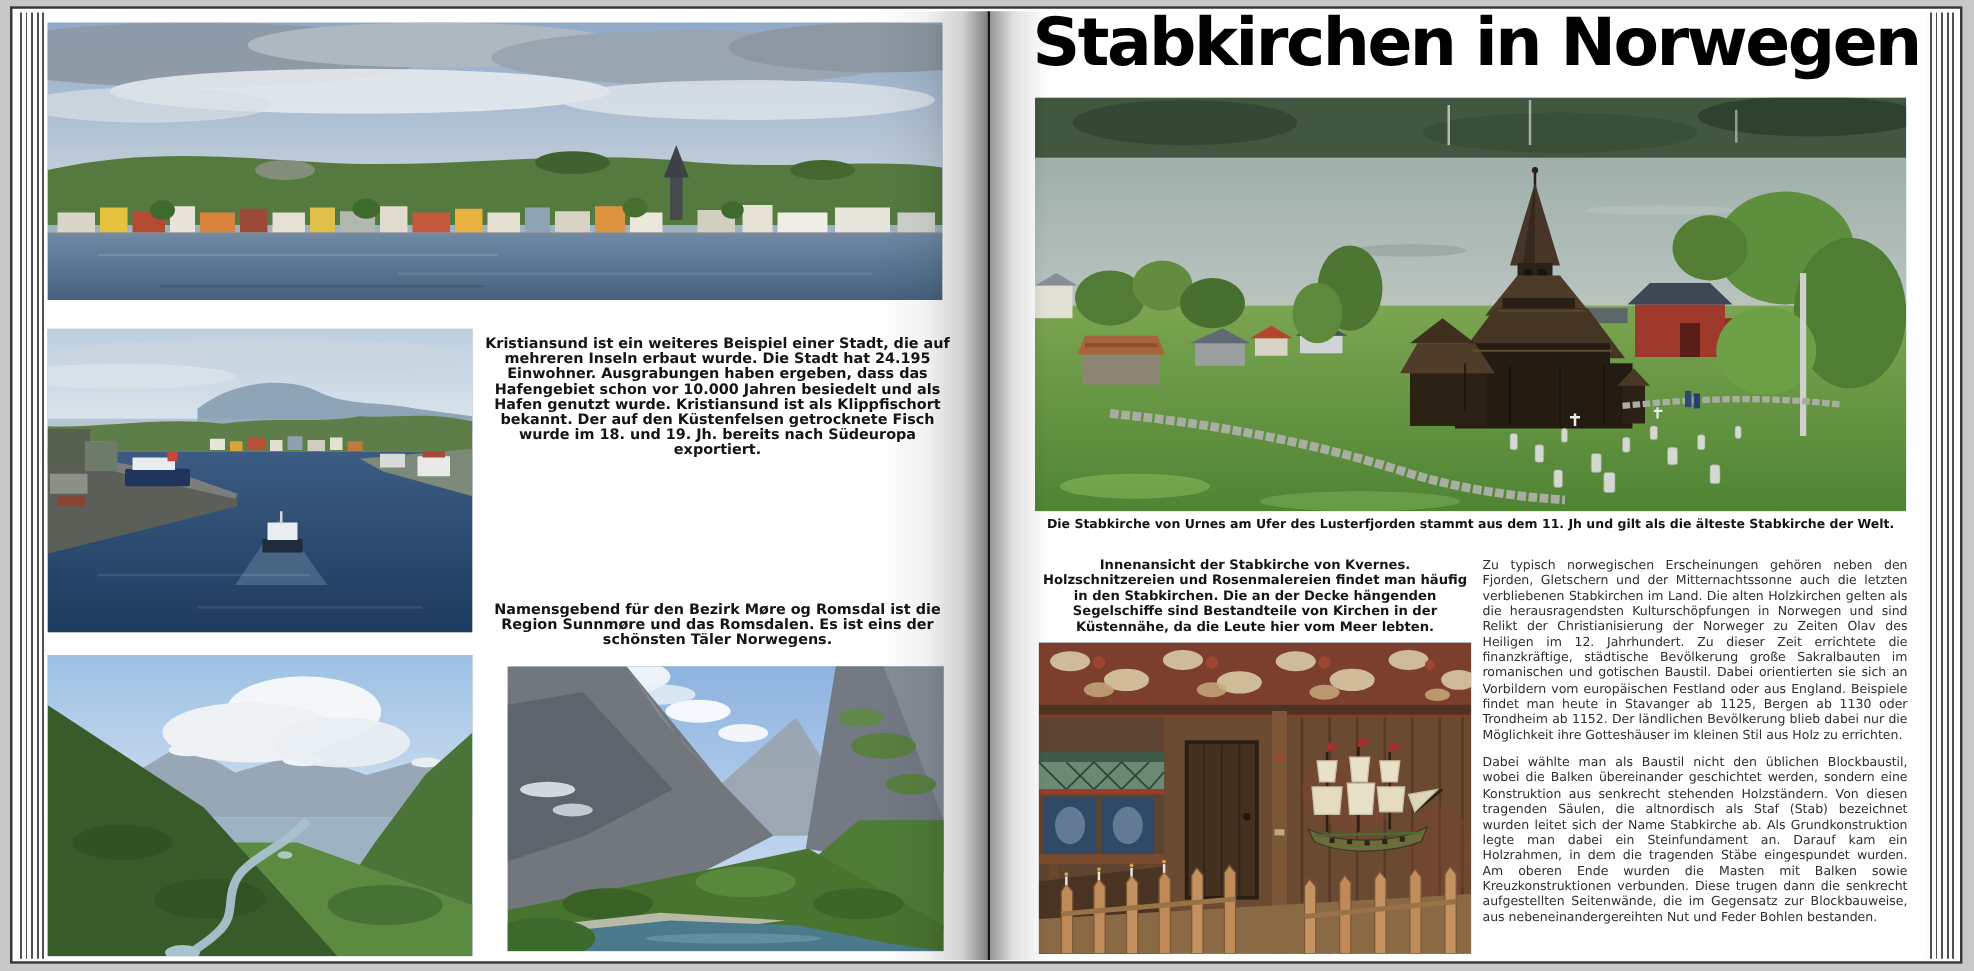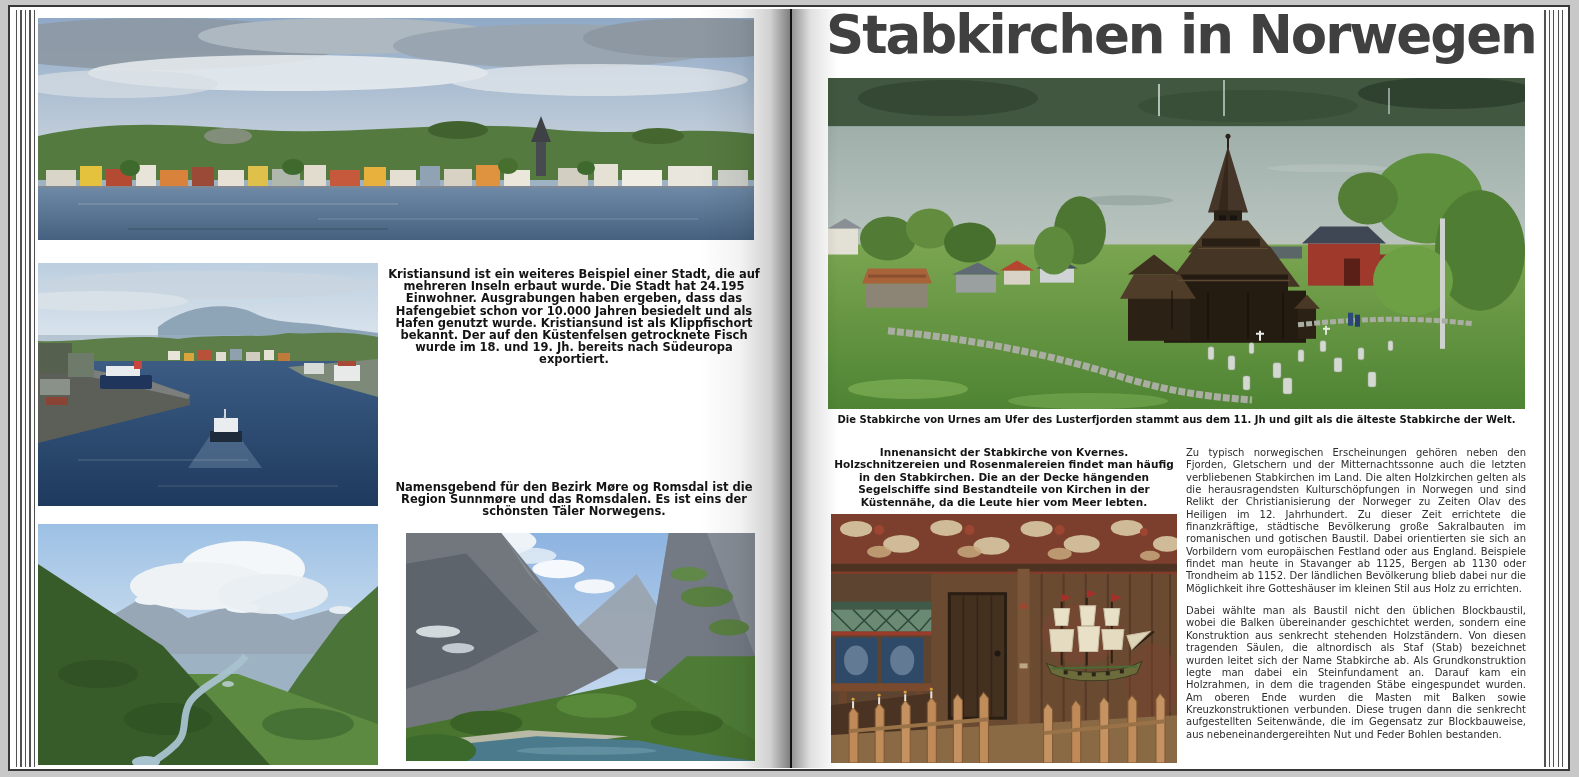--- a/index.html
+++ b/index.html
@@ -16,21 +16,21 @@
   .spine{position:absolute;left:790px;top:9px;width:2px;height:759px;background:#121212;}
   .gutter-r{position:absolute;left:792px;top:9px;width:46px;height:759px;
             background:linear-gradient(90deg,rgba(0,0,0,0.42) 0%,rgba(0,0,0,0.12) 40%,rgba(0,0,0,0) 100%);}
   section{display:contents;}
   .photo{position:absolute;overflow:hidden;background:#9db3c4;}
   .photo svg{display:block;width:100%;height:100%;}
   .tb{position:absolute;color:#141414;font-weight:bold;text-align:center;}
   #tb1{left:388px;top:268px;width:372px;font-size:11.5px;line-height:12.2px;}
   #tb2{left:388px;top:481px;width:372px;font-size:11.5px;line-height:12.2px;}
   #page-title{position:absolute;left:826px;top:4px;width:699px;text-align:right;
-         font-size:53px;line-height:62px;font-weight:bold;letter-spacing:-2px;color:#404040;white-space:nowrap;}
+         font-size:53px;line-height:62px;font-weight:bold;letter-spacing:-2px;color:#000000;white-space:nowrap;}
   #hero-cap{position:absolute;left:790px;top:413px;width:773px;font-size:10px;line-height:13px;
             font-weight:bold;text-align:center;color:#141414;white-space:nowrap;}
   #int-cap{position:absolute;left:831px;top:446px;width:346px;font-size:10.5px;line-height:12.4px;
            font-weight:bold;text-align:center;color:#141414;}
   .col{position:absolute;left:1186px;top:447px;width:340px;color:#2d2d2d;
        font-size:10px;line-height:12.35px;text-align:justify;}
   .col p{margin:0 0 10px 0;}
   #ph-pan{left:38px;top:18px;width:716px;height:222px;}
   #ph-harbour{left:38px;top:263px;width:340px;height:243px;}
   #ph-valley1{left:38px;top:524px;width:340px;height:241px;}

